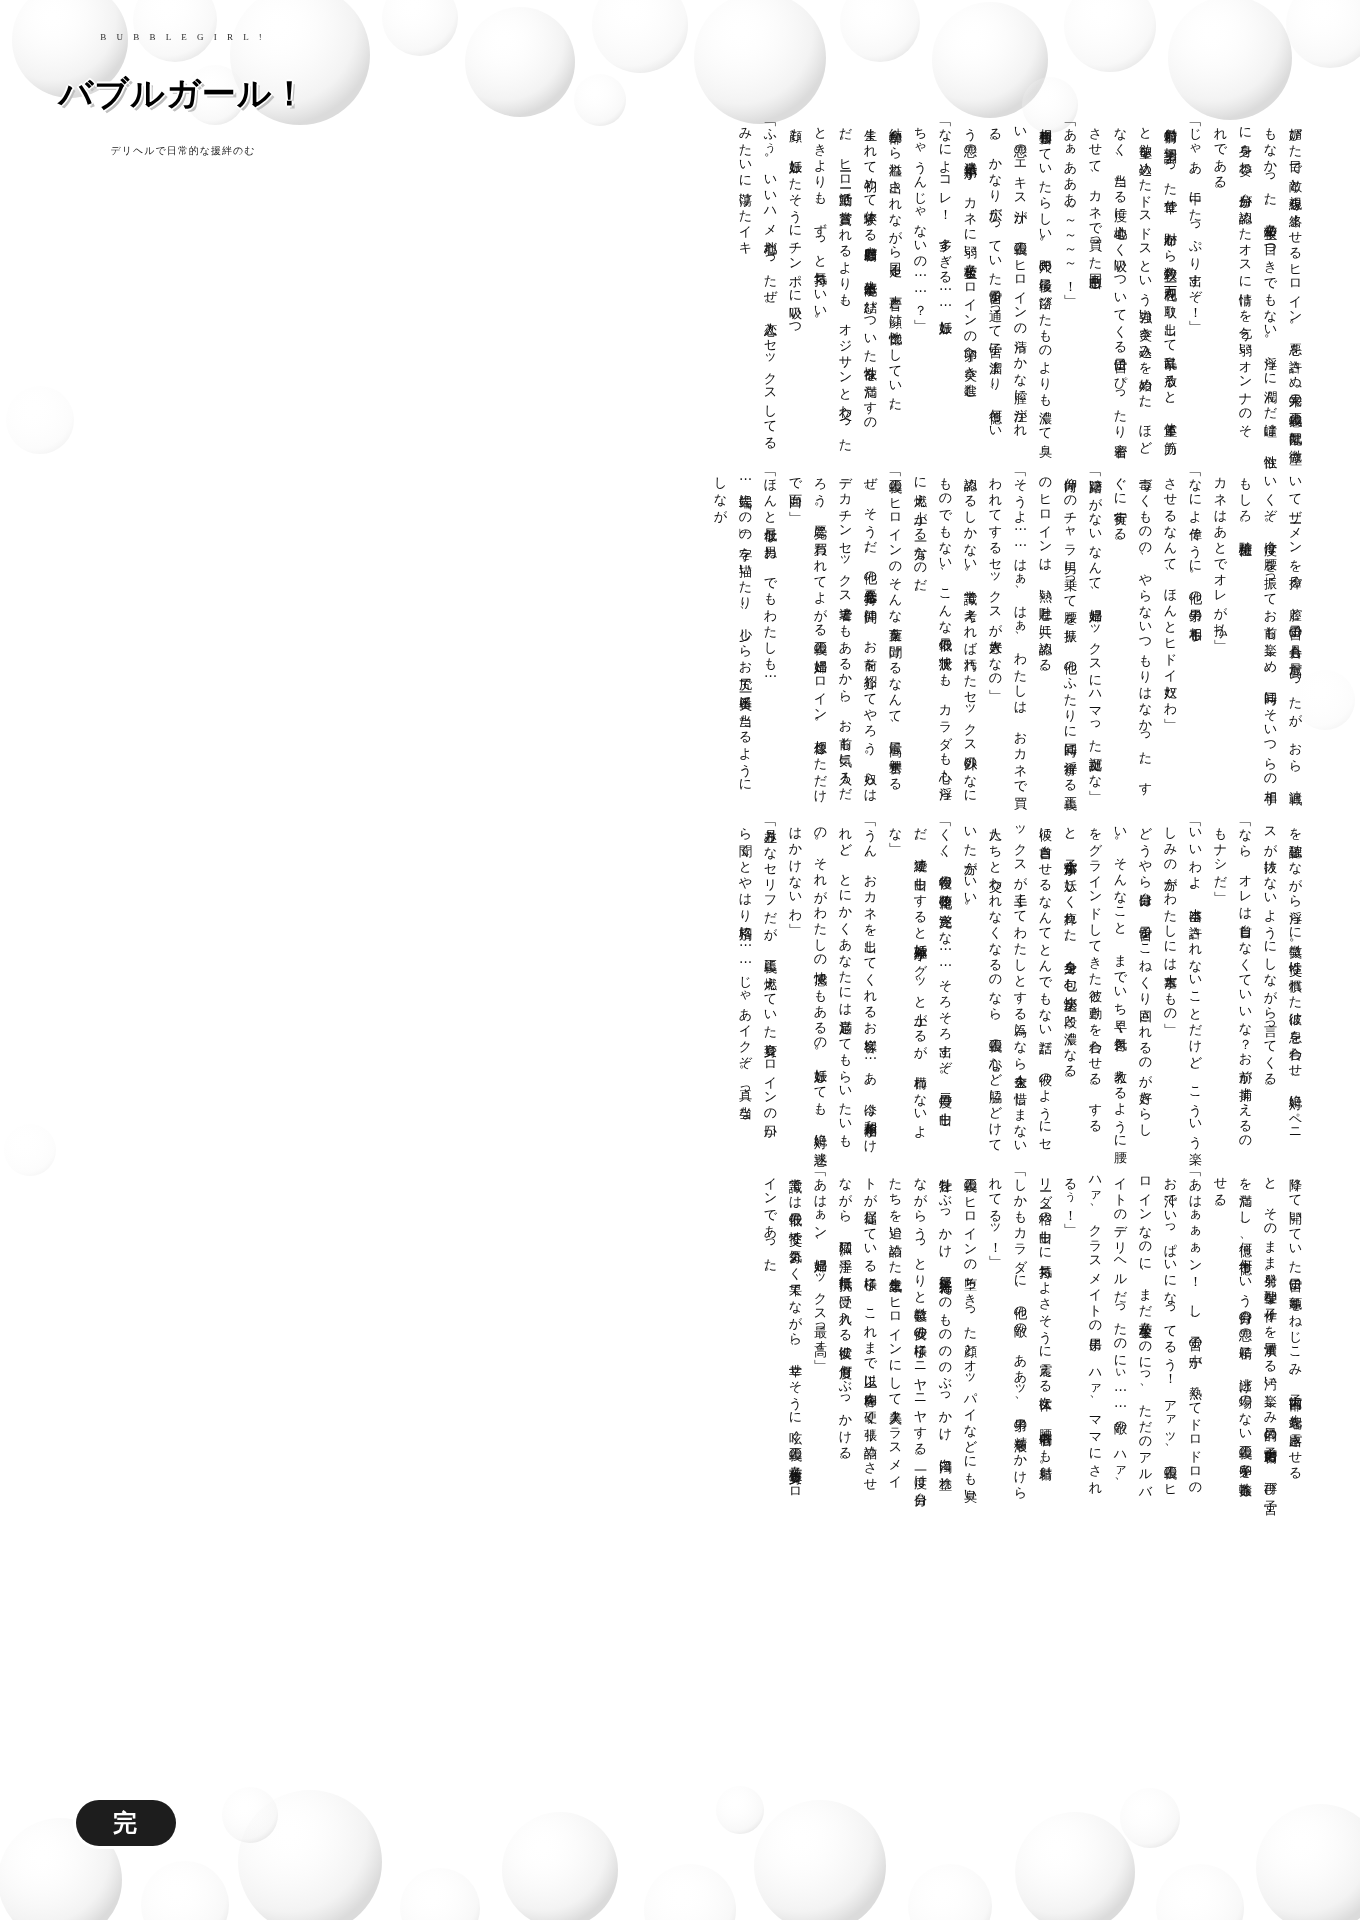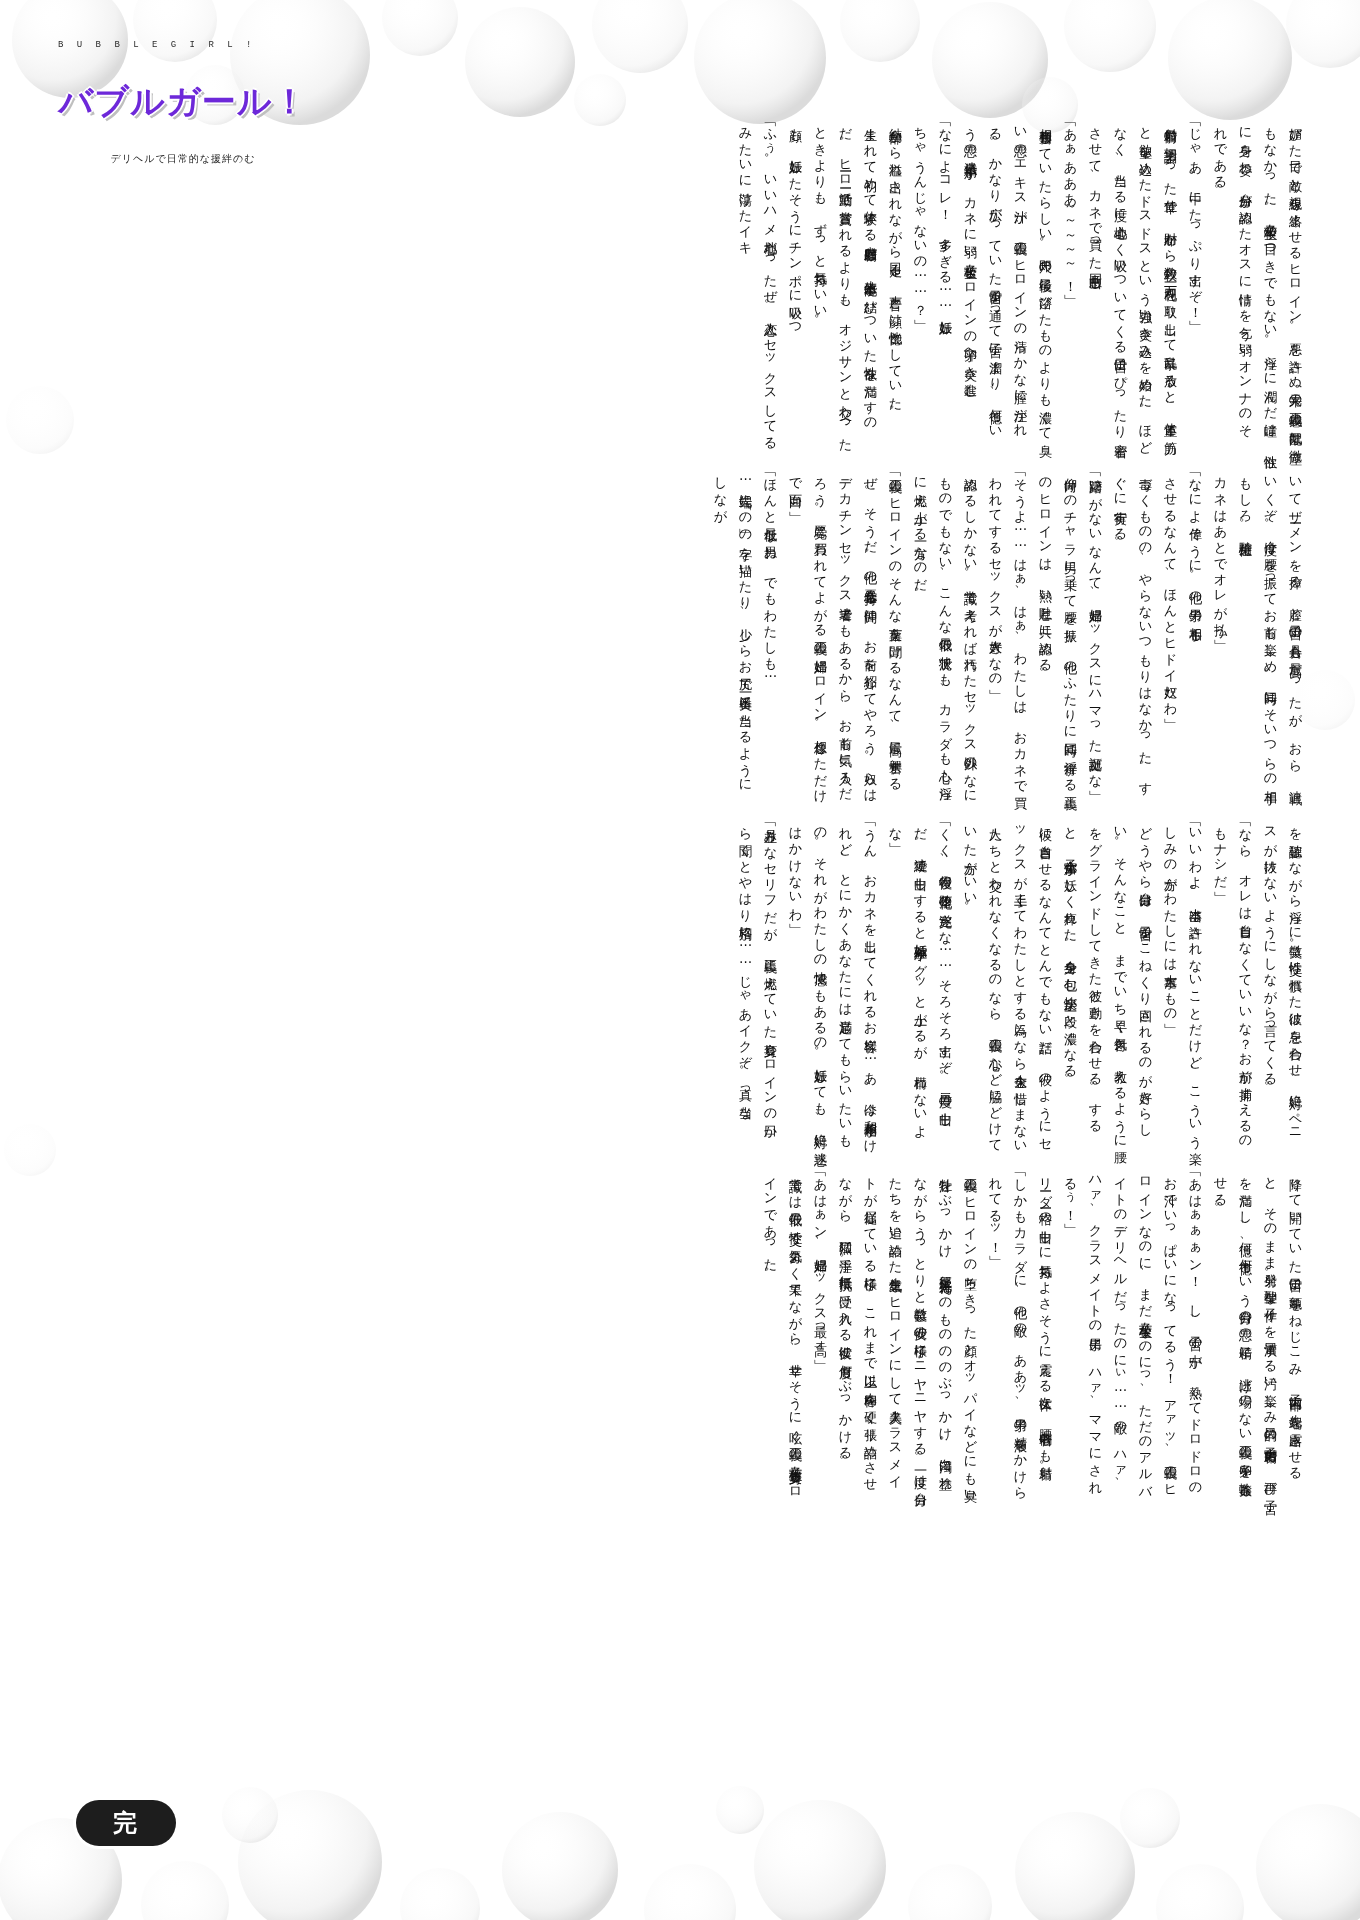--- a/index.html
+++ b/index.html
@@ -17,28 +17,28 @@
 
   
   #page{position:absolute;inset:0;z-index:2;}
 
   
   #logo{
     position:absolute;left:58px;top:24px;width:250px;height:92px;
     z-index:5;
   }
   #logo .kicker{
-    font-family:Liberation Mono, monospace;
+    font-family:Liberation Serif, serif;
     font-size:9px;letter-spacing:4px;color:#2b2b2b;
-    text-align:left;margin:16px 0 2px 0;
+    text-align:center;margin:8px 0 2px 0;
   }
   #logo .title{
     font-family:"DejaVu Sans", sans-serif;
     font-weight:bold;font-size:34px;letter-spacing:1px;
-    color:#6d28d9;text-align:center;line-height:1;
+    color:#000000;text-align:center;line-height:1;
     -webkit-text-stroke:0px;
     text-shadow:
       2px 0 #fff,-2px 0 #fff,0 2px #fff,0 -2px #fff,
       3px 3px 0 #bfbfbf;
   }
   #logo .sub{
     font-family:"DejaVu Sans", sans-serif;
     font-size:10px;color:#222;text-align:center;margin-top:3px;
     letter-spacing:1px;
   }

